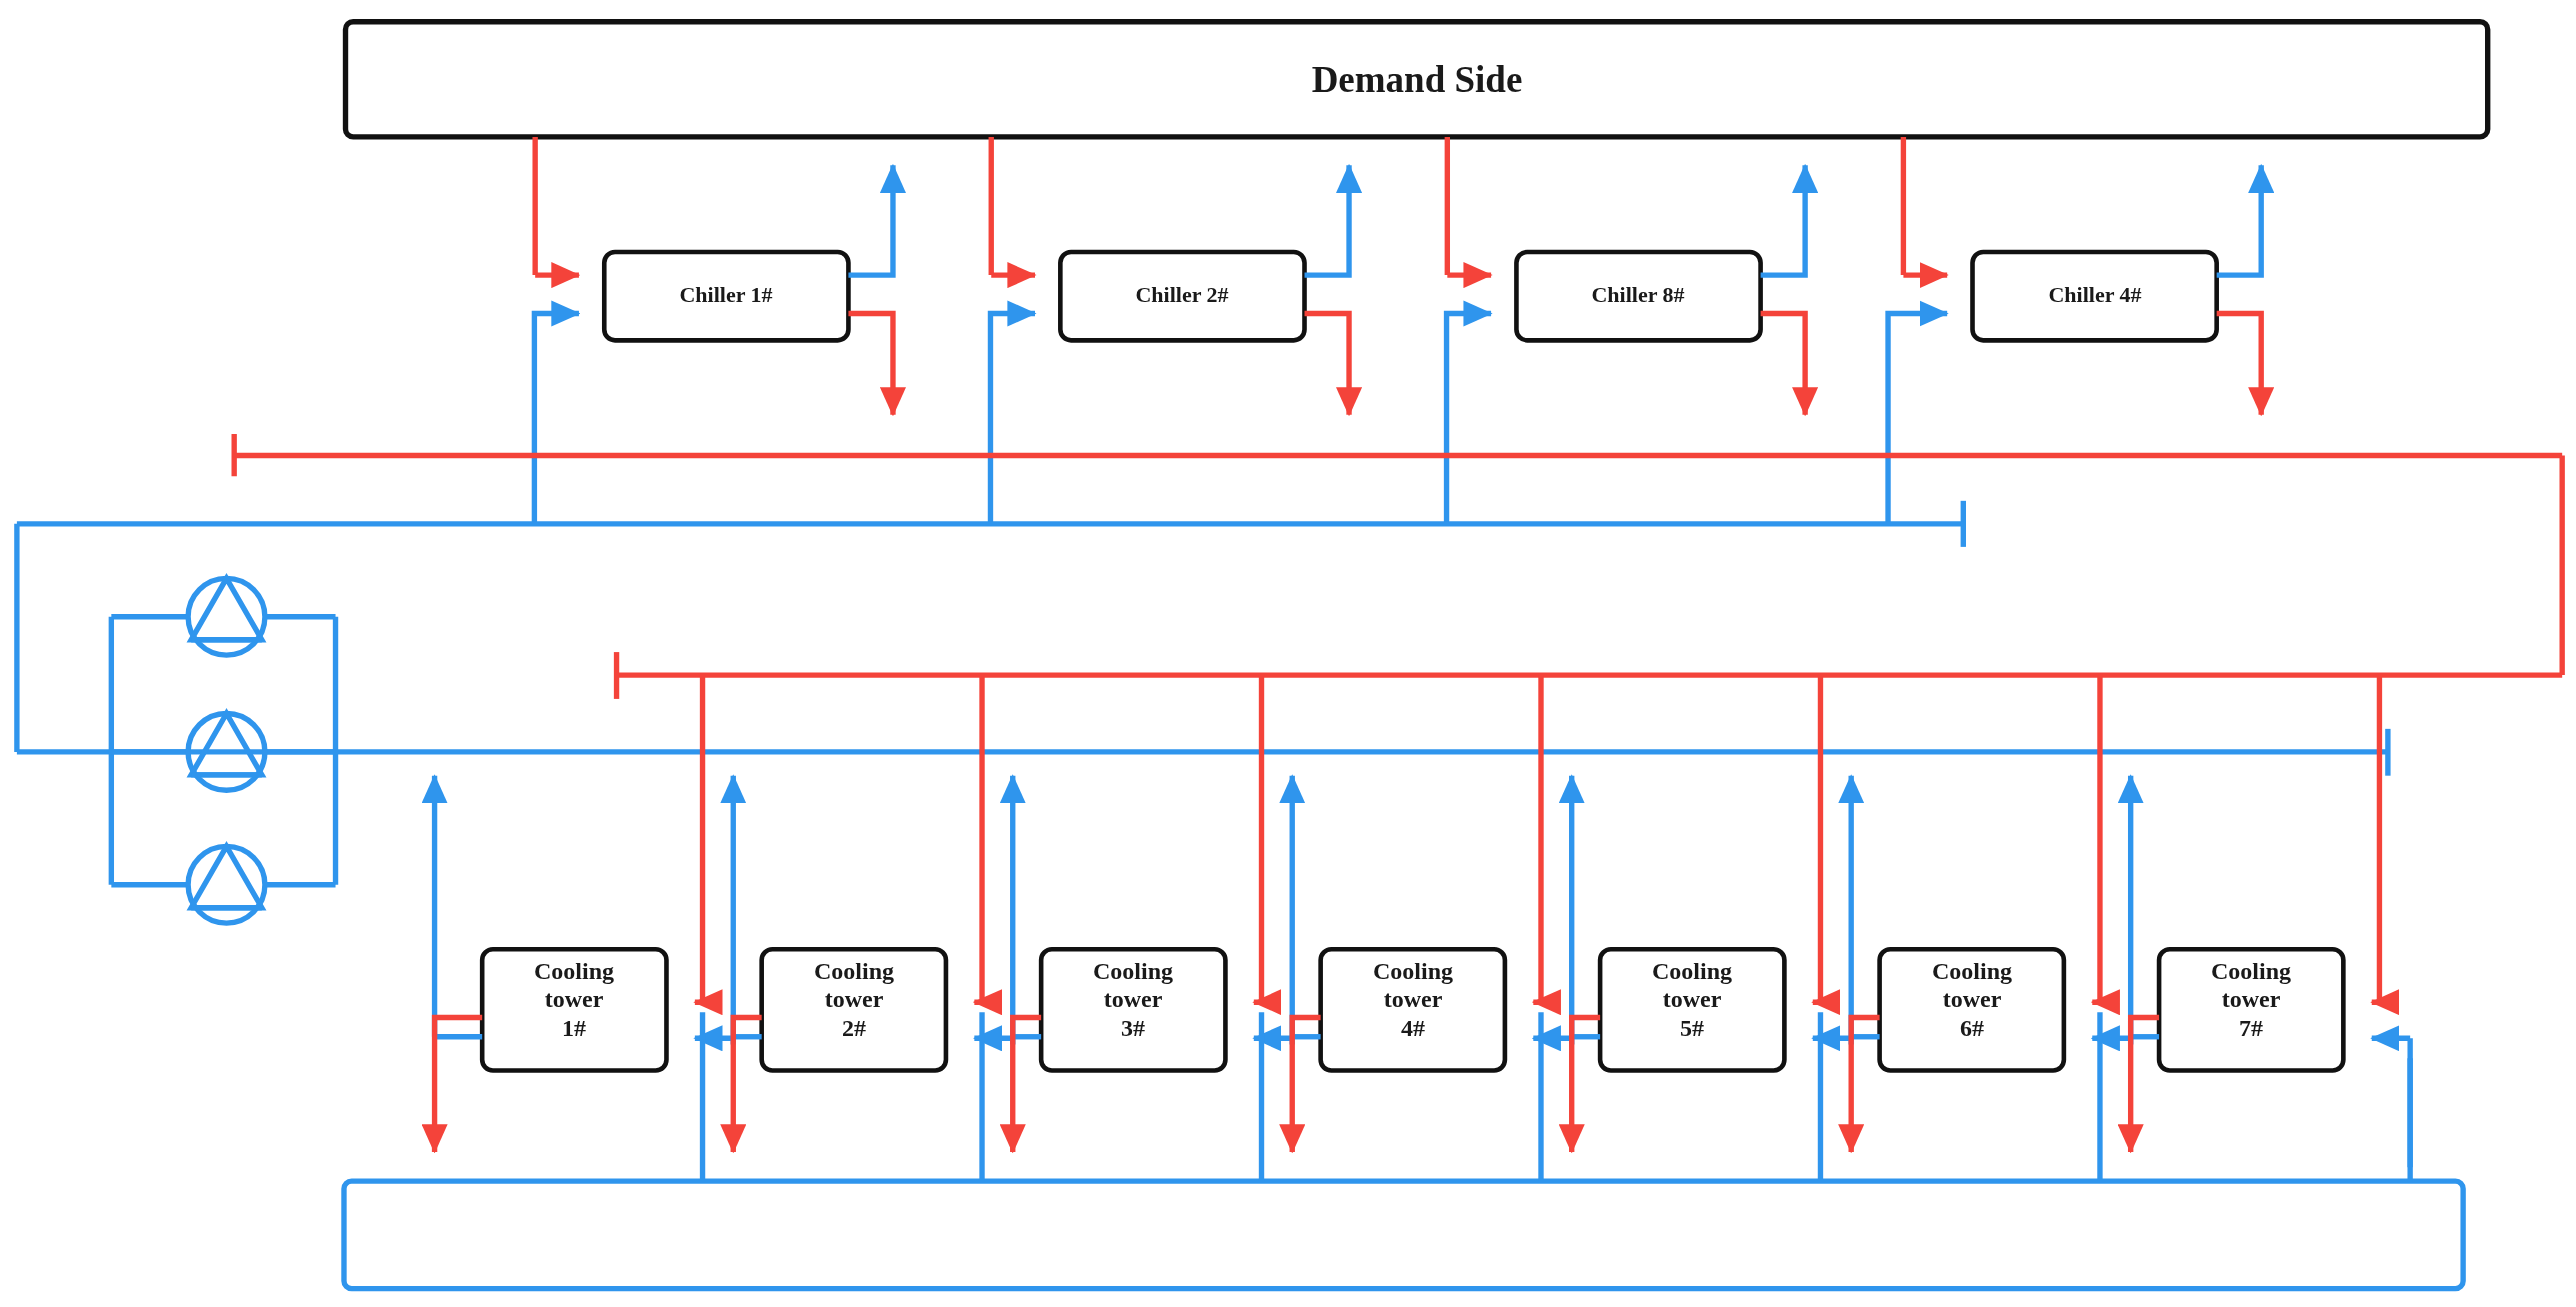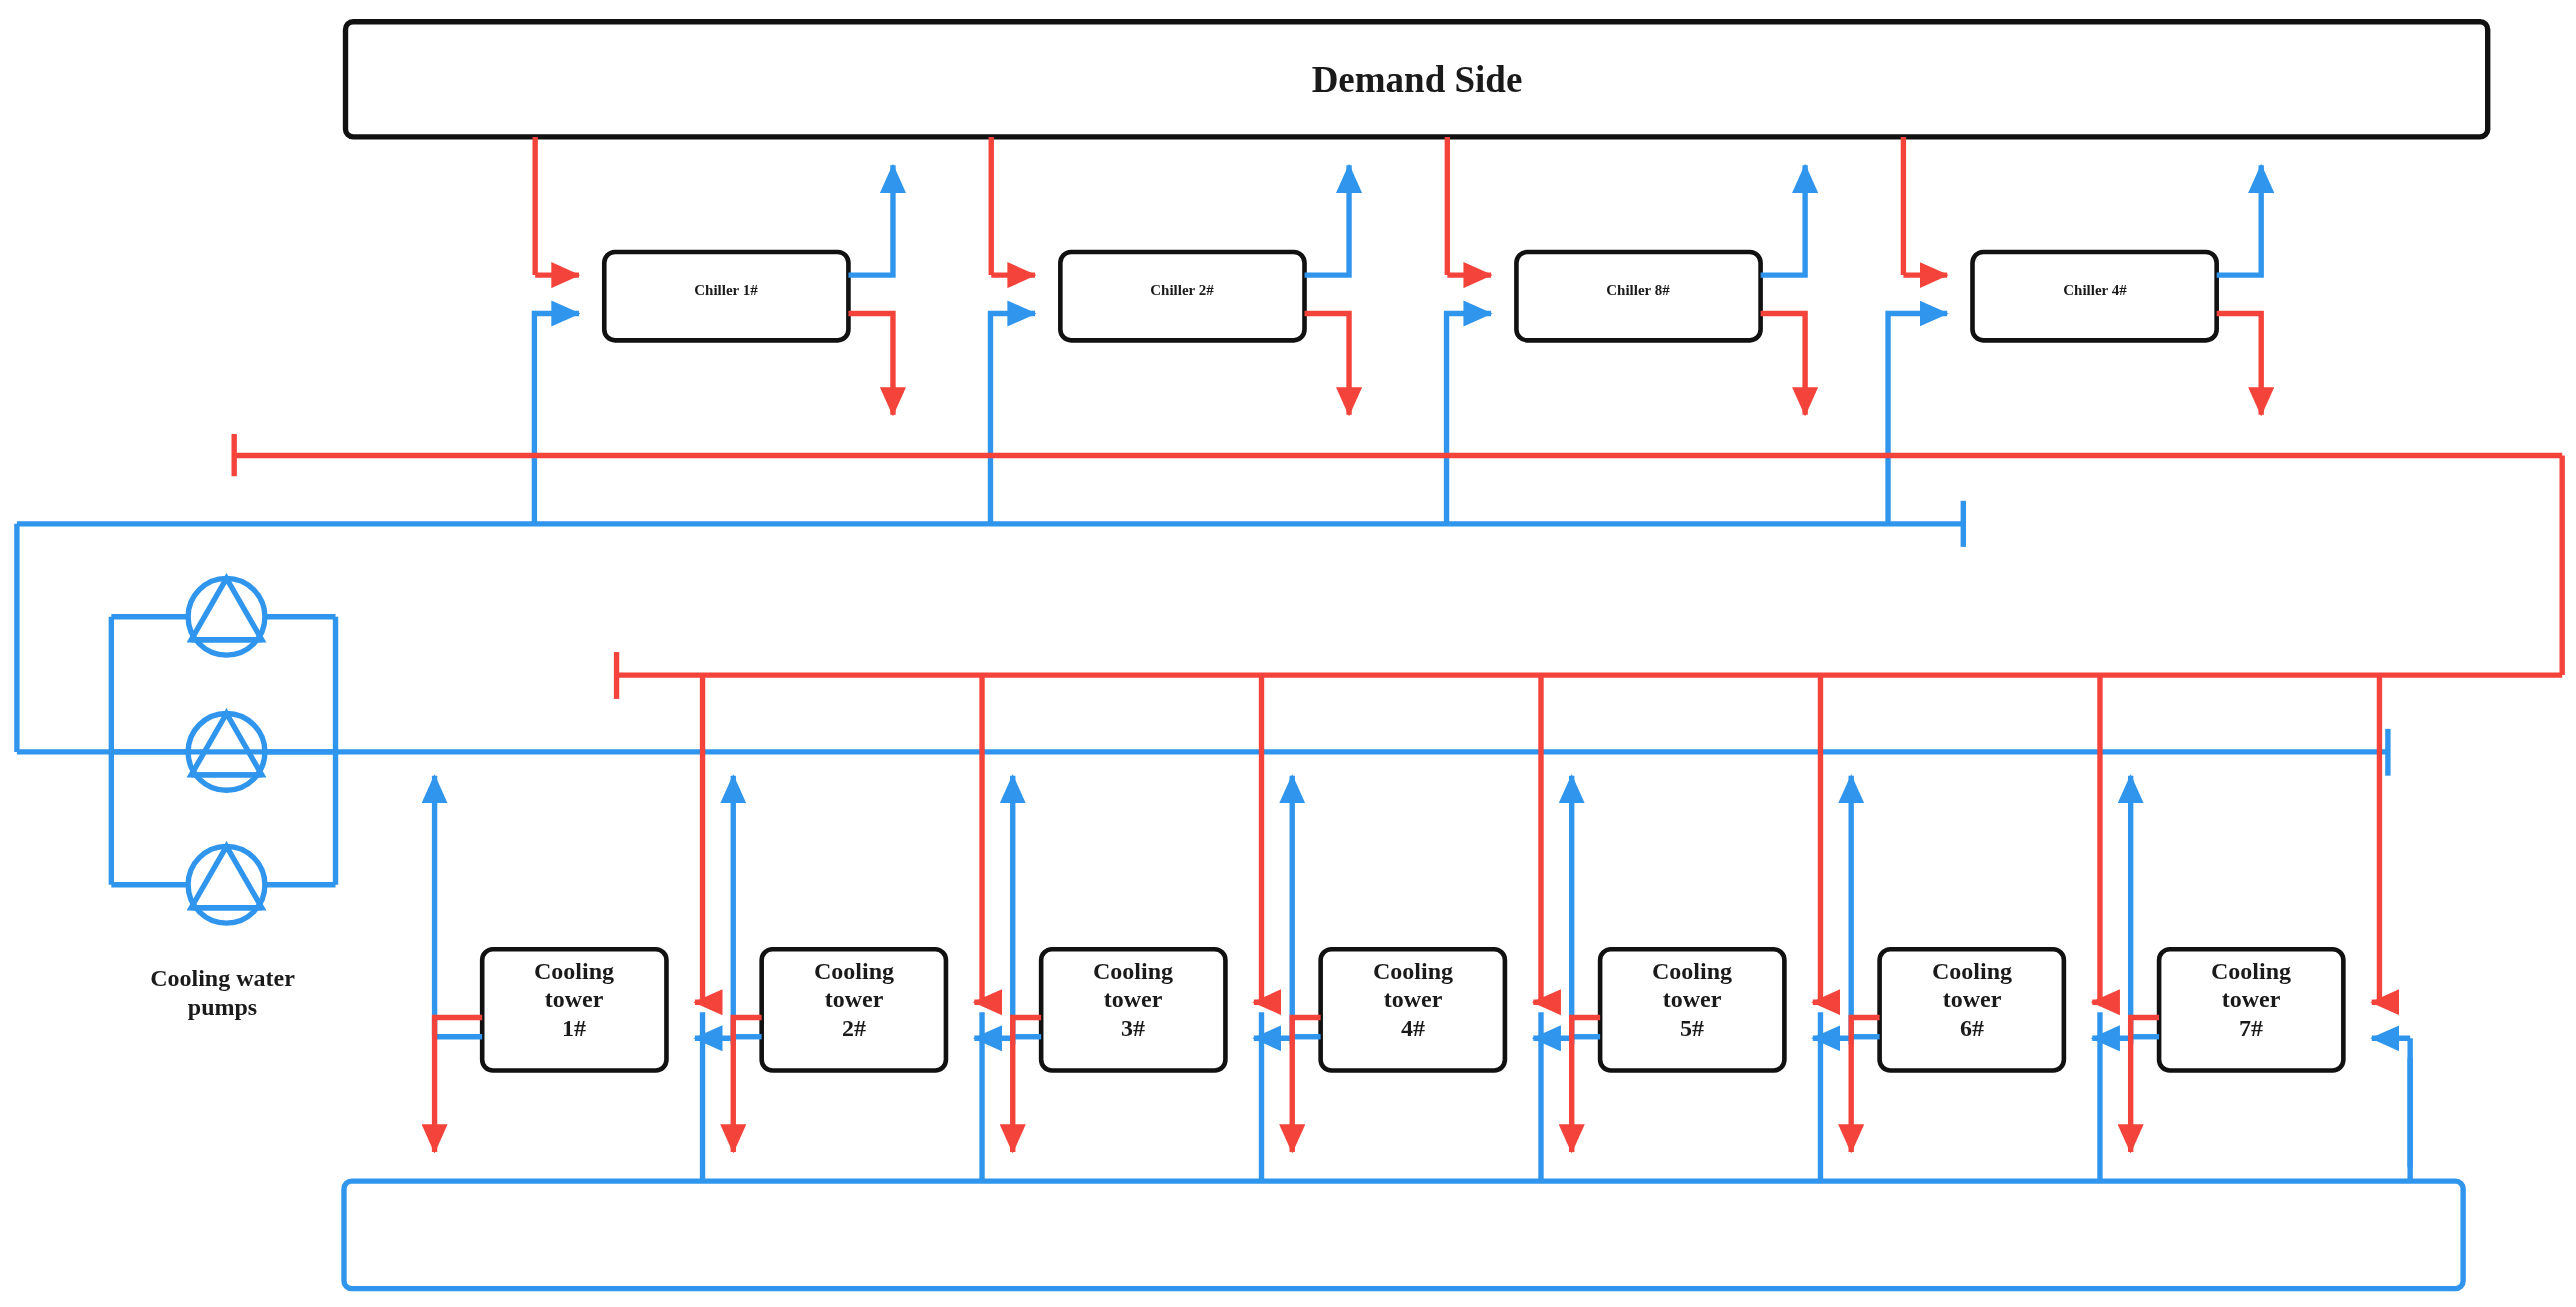--- a/index.html
+++ b/index.html
@@ -2,21 +2,21 @@
 <html style="font-size:12.3px"><head>
 <meta charset="utf-8">
 <style>
   html,body{margin:0;padding:0;background:#ffffff;}
   #stage{position:relative;width:2220px;height:1308px;background:#fff;
          font-family:"Liberation Serif", serif;}
   svg{position:absolute;left:0;top:0;width:2576px;height:1308px;}
   .lbl{position:absolute;text-align:center;color:#1a1a1a;
        font-family:"Liberation Serif", serif;pointer-events:none;}
   .big-lbl{font-size:37px;font-weight:bold;}
-  .box-lbl{font-size:15px;font-weight:bold;line-height:1.18;}
+  .box-lbl{font-size:22px;font-weight:bold;line-height:1.18;}
   .ct-lbl{font-size:24px;font-weight:bold;line-height:1.18;}
   .pump-lbl{font-size:24px;font-weight:bold;line-height:1.2;}
 </style>
 </head>
 <body>
 
 <div id="stage">
 
   <svg viewBox="0 0 3355 1703">
     <defs>
@@ -240,19 +240,15 @@
     <div>Cooling</div>
     <div>tower</div>
     <div>6#</div>
   </div>
   <div class="lbl ct-lbl" style="left:2159px;top:957px;width:184px;">
     <div>Cooling</div>
     <div>tower</div>
     <div>7#</div>
   </div>
 
-  <div class="lbl pump-lbl" style="left:46px;top:964px;width:353px;">
-    <div>Cooling water</div>
-    <div>pumps</div>
-  </div>
 
 </div>
 
 
 </body></html>

